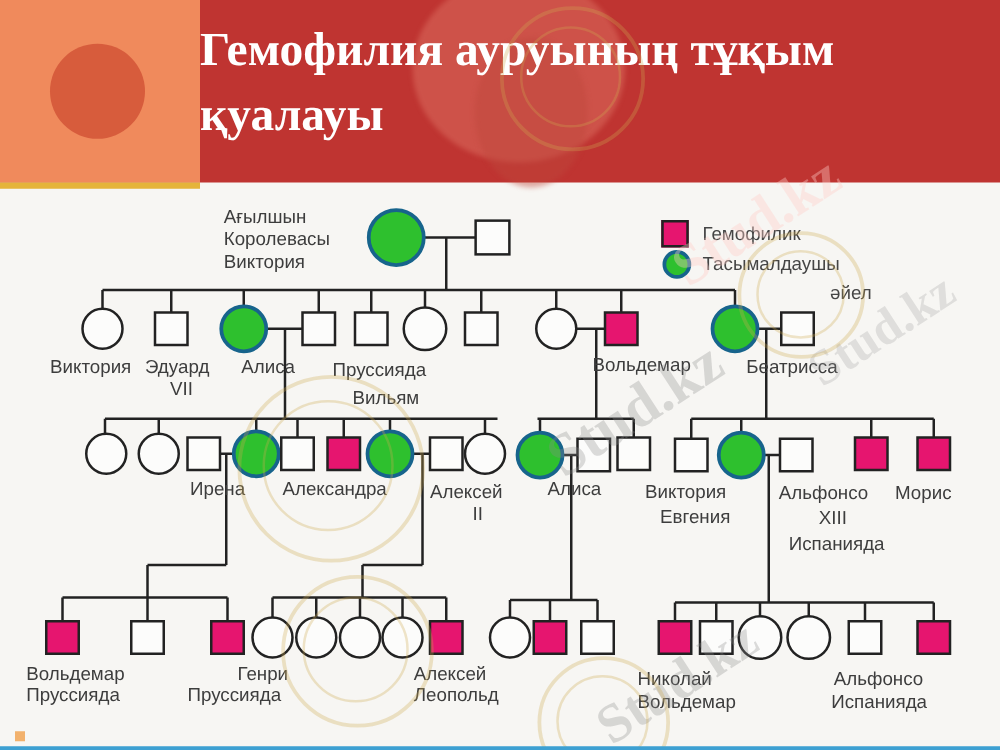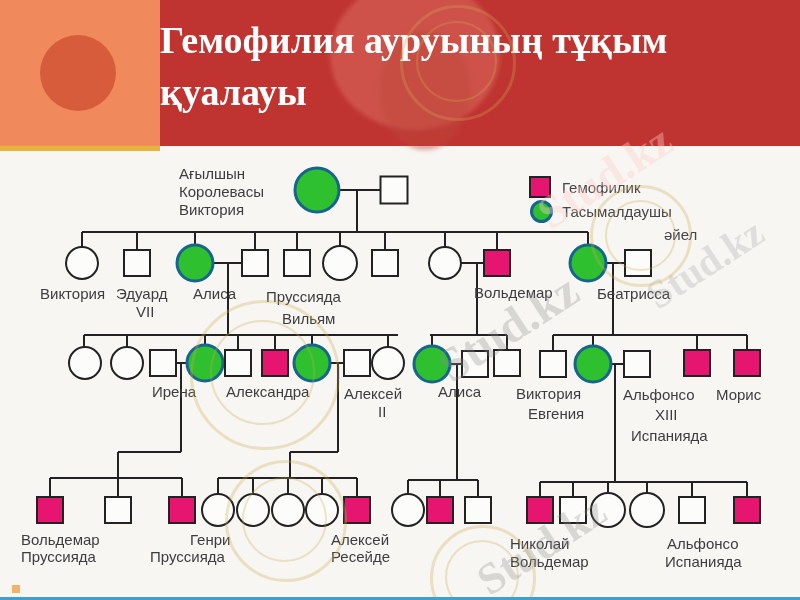--- a/index.html
+++ b/index.html
@@ -192,21 +192,21 @@
     <div class="plabel" style="left: 528px; top: 405px;">Евгения</div>
     <div class="plabel" style="left: 623px; top: 386px;">Альфонсо</div>
     <div class="plabel" style="left: 655px; top: 406px;">XIII</div>
     <div class="plabel" style="left: 631px; top: 427px;">Испанияда</div>
     <div class="plabel" style="left: 716px; top: 386px;">Морис</div>
     <div class="plabel" style="left: 21px; top: 531px;">Вольдемар</div>
     <div class="plabel" style="left: 21px; top: 548px;">Пруссияда</div>
     <div class="plabel" style="left: 150px; top: 531px; margin-left: 40px;">Генри</div>
     <div class="plabel" style="left: 150px; top: 548px;">Пруссияда</div>
     <div class="plabel" style="left: 331px; top: 531px;">Алексей</div>
-    <div class="plabel" style="left: 331px; top: 548px;">Ресейде</div>
+    <div class="plabel" style="left: 331px; top: 548px;">Леопольд</div>
     <div class="plabel" style="left: 510px; top: 535px;">Николай</div>
     <div class="plabel" style="left: 510px; top: 553px;">Вольдемар</div>
     <div class="plabel" style="left: 667px; top: 535px;">Альфонсо</div>
     <div class="plabel" style="left: 665px; top: 553px;">Испанияда</div>
   </div>
 
 <div class="wmlayer">
     <div class="wm-text" style="left: 530px; top: 150px; font-size: 46px; color: rgba(255, 205, 200, 0.38); transform: rotate(-33deg);">Stud.kz</div>
     <div class="wm-text" style="left: 430px; top: 300px; font-size: 48px; color: rgba(140, 140, 140, 0.3); transform: rotate(-33deg);">Stud.kz</div>
     <div class="wm-text" style="left: 470px; top: 520px; font-size: 44px; color: rgba(140, 140, 140, 0.3); transform: rotate(-33deg);">Stud.kz</div>

